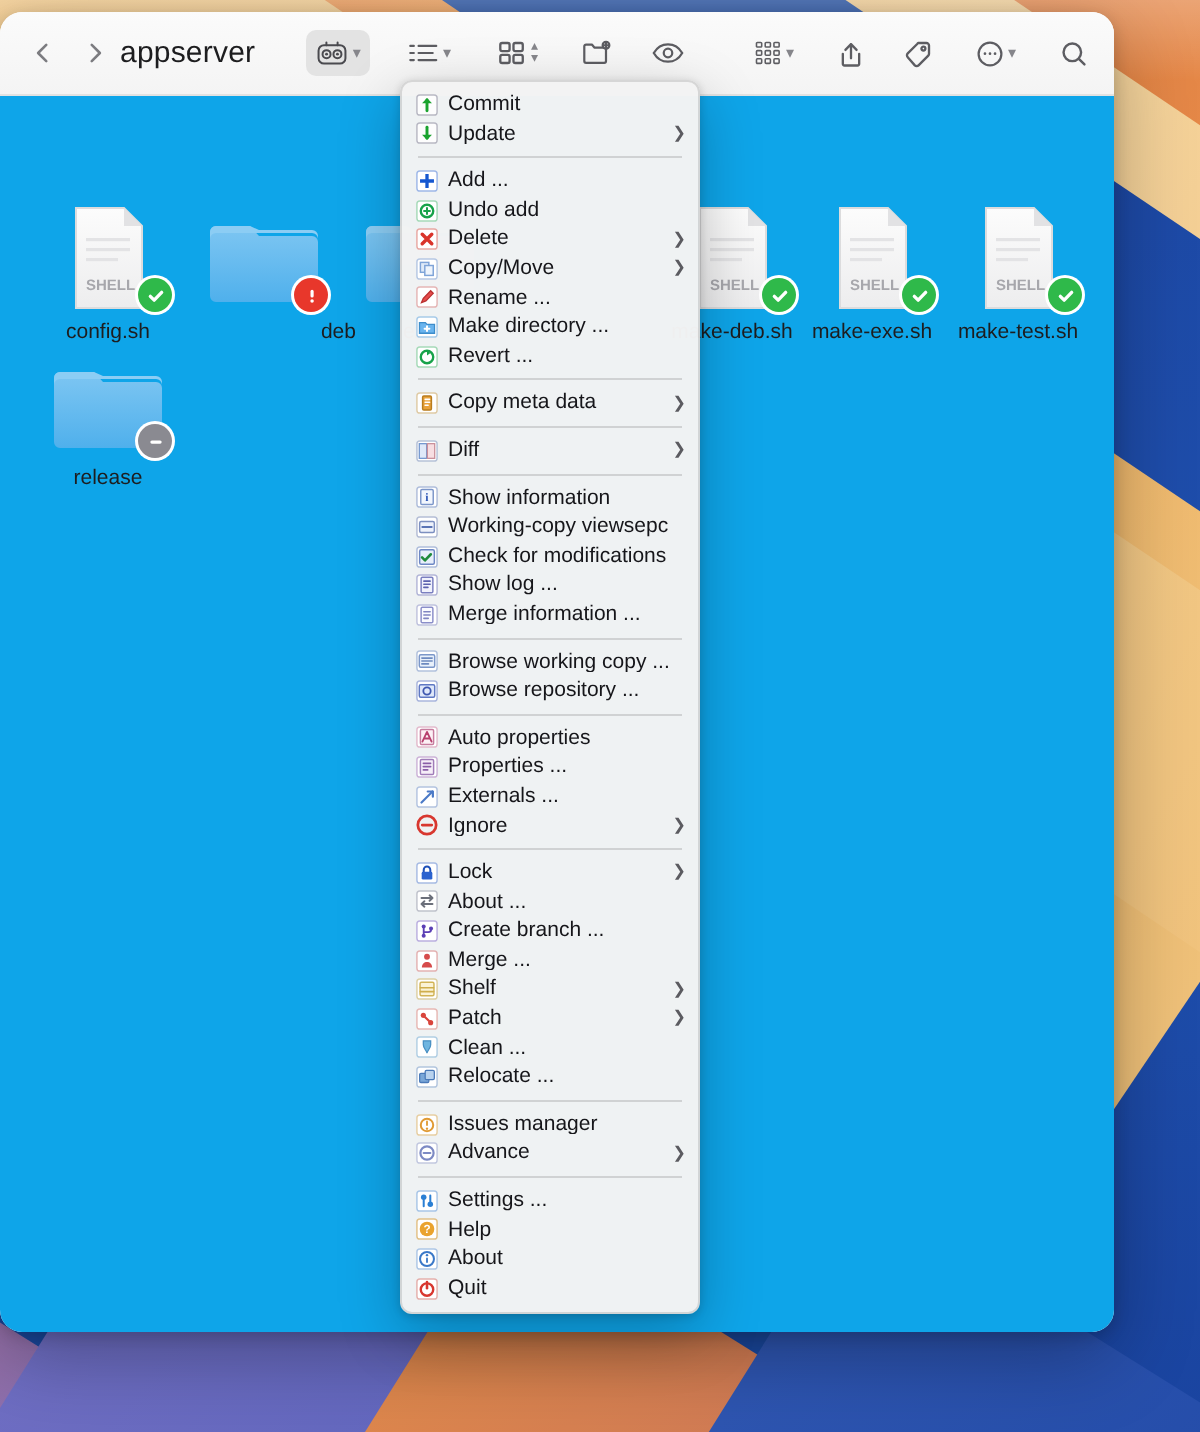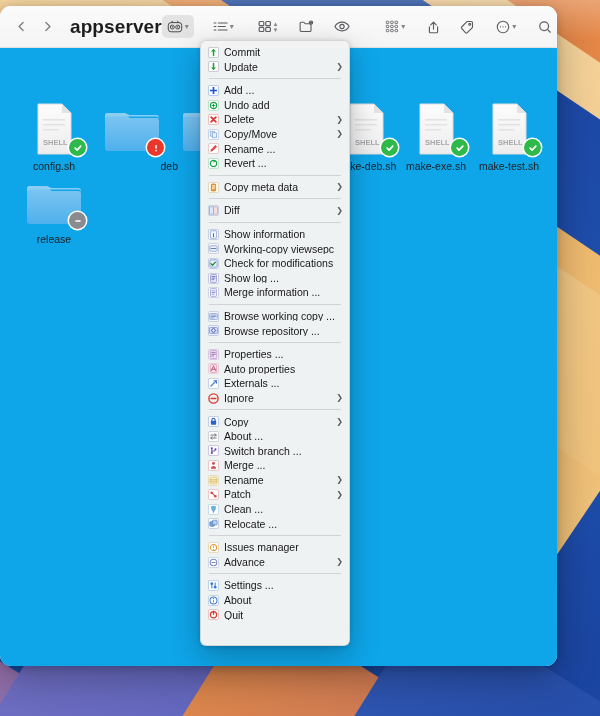--- a/index.html
+++ b/index.html
@@ -53,21 +53,21 @@
     position:relative;height:41px;
     background:linear-gradient(180deg,#fbfbfb,#f4f4f4);
     border-bottom:1px solid #e2e2e2;
     display:flex;align-items:center;
   }
   .nav-arrows{display:flex;align-items:center;margin-left:8px;}
   .navbtn{width:26px;height:26px;display:flex;align-items:center;justify-content:center;
           color:#7c7c80;font-size:15px;border-radius:5px;cursor:default;}
   .navbtn svg{display:block;}
   #folder-title{
-    font-size:19px;font-weight:700;color:#1d1d1f;margin-left:10px;letter-spacing:.1px;
+    font-size:15px;font-weight:400;color:#1d1d1f;letter-spacing:.1px;
   }
   #toolbar{margin-left:auto;display:flex;align-items:center;padding-right:10px;gap:1px;}
   .tb{display:flex;align-items:center;justify-content:center;height:23px;
       border-radius:5px;color:#5d5d62;padding:0 3px;cursor:default;}
   .tb svg{display:block;}
   .tb.group{gap:2px;padding:0 5px;}
   .tb.active{background:#e3e3e3;}
   .tb-sep{width:12px;}
   .chev{font-size:8px;color:#86868b;line-height:1;}
 
@@ -85,21 +85,21 @@
   .badge-red{background:#e8372b;}
   .badge-grey{background:#8a8a91;}
 
   
   #ctxmenu{
     position:absolute;left:200px;top:40px;width:148px;
     background:rgba(243,243,243,0.985);
     border:1px solid rgba(0,0,0,.12);
     border-radius:6px;
     box-shadow:0 10px 30px rgba(0,0,0,.26),0 1px 4px rgba(0,0,0,.16);
-    padding:4px 0 23px 0;
+    padding:4px 0 5px 0;
     font-size:10.5px;color:#16161a;
     z-index:50;
   }
   .mi{
     display:flex;align-items:center;height:14.6px;padding:0 6px 0 7px;
     position:relative;white-space:nowrap;cursor:default;
   }
   .mi .micon{width:11px;height:11px;flex:0 0 11px;margin-right:5px;
     display:flex;align-items:center;justify-content:center;}
   .mi .micon svg{display:block;}
@@ -458,20 +458,30 @@
         <svg width="11" height="11" viewBox="0 0 12 12">
           <rect x="0.5" y="0.5" width="11" height="11" rx="1.6" fill="#fff" stroke="#e5b6b6" stroke-width="0.8"></rect>
           <path d="M3 9l1-2.3L8 2.6l1.4 1.4-4 4.1z" fill="#e64b4b" stroke="#b92f2f" stroke-width=".7"></path>
         </svg>
       </span>
       <span class="mlabel">Rename ...</span>
     </div>
     <div class="mi">
       <span class="micon">
         <svg width="11" height="11" viewBox="0 0 12 12">
+          <rect x="0.5" y="0.5" width="11" height="11" rx="1.6" fill="#fff" stroke="#a8cbe9" stroke-width="0.8"></rect>
+          <path d="M1.9 3.6h3.2l.9 1h4.1v4.8H1.9z" fill="#6ab4ee" stroke="#3d8dcb" stroke-width=".7"></path>
+          <path d="M6 5.6v2.6M4.7 6.9h2.6" fill="none" stroke="#fff" stroke-width="1.1" stroke-linecap="round" stroke-linejoin="round"></path>
+        </svg>
+      </span>
+      <span class="mlabel">Make directory ...</span>
+    </div>
+    <div class="mi">
+      <span class="micon">
+        <svg width="11" height="11" viewBox="0 0 12 12">
           <rect x="0.5" y="0.5" width="11" height="11" rx="1.6" fill="#fff" stroke="#a7dab9" stroke-width="0.8"></rect>
           <circle cx="6" cy="6" r="3.4" fill="none" stroke="#17a34a" stroke-width="1.3"></circle>
           <path d="M6 2.4l1.9 1.4L6 5.2z" fill="#17a34a"></path>
         </svg>
       </span>
       <span class="mlabel">Revert ...</span>
     </div>
     <div class="msep"></div>
     <div class="mi">
       <span class="micon">
@@ -565,40 +575,40 @@
           <rect x="1.8" y="2.6" width="8.4" height="6.8" rx=".8" fill="#dfe8fa" stroke="#5f78c3" stroke-width=".8"></rect>
           <circle cx="6" cy="6" r="2" fill="none" stroke="#3f58b0" stroke-width="1"></circle>
         </svg>
       </span>
       <span class="mlabel">Browse repository ...</span>
     </div>
     <div class="msep"></div>
     <div class="mi">
       <span class="micon">
         <svg width="11" height="11" viewBox="0 0 12 12">
+          <rect x="0.5" y="0.5" width="11" height="11" rx="1.6" fill="#fff" stroke="#e3bccd" stroke-width="0.8"></rect>
+          <rect x="2.4" y="1.9" width="7.2" height="8.2" rx=".7" fill="#fdf0f5" stroke="#c77c9e" stroke-width=".8"></rect>
+          <path d="M3.5 8.5L6 3.2l2.5 5.3M4.5 6.8h3" fill="none" stroke="#b8416f" stroke-width="1" stroke-linecap="round" stroke-linejoin="round"></path>
+        </svg>
+      </span>
+      <span class="mlabel">Auto properties</span>
+    </div>
+    <div class="mi">
+      <span class="micon">
+        <svg width="11" height="11" viewBox="0 0 12 12">
           <rect x="0.5" y="0.5" width="11" height="11" rx="1.6" fill="#fff" stroke="#cdb4d8" stroke-width="0.8"></rect>
           <rect x="2.4" y="1.9" width="7.2" height="8.2" rx=".7" fill="#f6eef8" stroke="#a07cb8" stroke-width=".8"></rect>
           <path d="M4 4h4M4 5.8h4M4 7.6h2.4" fill="none" stroke="#8a5ea8" stroke-width="0.9" stroke-linecap="round" stroke-linejoin="round"></path>
         </svg>
       </span>
       <span class="mlabel">Properties ...</span>
     </div>
     <div class="mi">
       <span class="micon">
         <svg width="11" height="11" viewBox="0 0 12 12">
-          <rect x="0.5" y="0.5" width="11" height="11" rx="1.6" fill="#fff" stroke="#e3bccd" stroke-width="0.8"></rect>
-          <rect x="2.4" y="1.9" width="7.2" height="8.2" rx=".7" fill="#fdf0f5" stroke="#c77c9e" stroke-width=".8"></rect>
-          <path d="M3.5 8.5L6 3.2l2.5 5.3M4.5 6.8h3" fill="none" stroke="#b8416f" stroke-width="1" stroke-linecap="round" stroke-linejoin="round"></path>
-        </svg>
-      </span>
-      <span class="mlabel">Auto properties</span>
-    </div>
-    <div class="mi">
-      <span class="micon">
-        <svg width="11" height="11" viewBox="0 0 12 12">
           <rect x="0.5" y="0.5" width="11" height="11" rx="1.6" fill="#fff" stroke="#b4c4e0" stroke-width="0.8"></rect>
           <path d="M3 9l6-6" stroke="#4a79c7" stroke-width="1.2" stroke-linecap="round" fill="none"></path>
           <path d="M6.4 3h2.8v2.8" fill="none" stroke="#4a79c7" stroke-width="1.2" stroke-linecap="round" stroke-linejoin="round"></path>
         </svg>
       </span>
       <span class="mlabel">Externals ...</span>
     </div>
     <div class="mi">
       <span class="micon">
         <svg width="11" height="11" viewBox="0 0 12 12">
@@ -611,21 +621,21 @@
     </div>
     <div class="msep"></div>
     <div class="mi">
       <span class="micon">
         <svg width="11" height="11" viewBox="0 0 12 12">
           <rect x="0.5" y="0.5" width="11" height="11" rx="1.6" fill="#fff" stroke="#a8bce4" stroke-width="0.8"></rect>
           <path d="M4.2 5.4V4.3a1.8 1.8 0 013.6 0v1.1" fill="none" stroke="#1e50b8" stroke-width="1.1"></path>
           <rect x="3.1" y="5.3" width="5.8" height="4.3" rx=".8" fill="#2a62cf"></rect>
         </svg>
       </span>
-      <span class="mlabel">Copy</span>
+      <span class="mlabel">Lock</span>
       <span class="marrow">❯</span>
     </div>
     <div class="mi">
       <span class="micon">
         <svg width="11" height="11" viewBox="0 0 12 12">
           <rect x="0.5" y="0.5" width="11" height="11" rx="1.6" fill="#fff" stroke="#c0c3cc" stroke-width="0.8"></rect>
           <path d="M3 4.4h6M7.4 2.9L9 4.4 7.4 5.9M9 7.6H3M4.6 6.1L3 7.6l1.6 1.5" fill="none" stroke="#6b6f7a" stroke-width="1.05" stroke-linecap="round" stroke-linejoin="round"></path>
         </svg>
       </span>
       <span class="mlabel">About ...</span>
@@ -633,41 +643,41 @@
     <div class="mi">
       <span class="micon">
         <svg width="11" height="11" viewBox="0 0 12 12">
           <rect x="0.5" y="0.5" width="11" height="11" rx="1.6" fill="#fff" stroke="#bcb0e0" stroke-width="0.8"></rect>
           <circle cx="4.2" cy="3.6" r="1.1" fill="#5b3fb5"></circle>
           <circle cx="4.2" cy="8.6" r="1.1" fill="#5b3fb5"></circle>
           <circle cx="8.2" cy="4.6" r="1.1" fill="#5b3fb5"></circle>
           <path d="M4.2 4.6v3.1M4.2 6.6h2.5c1 0 1.5-.6 1.5-1.1" fill="none" stroke="#5b3fb5" stroke-width="1" stroke-linecap="round" stroke-linejoin="round"></path>
         </svg>
       </span>
-      <span class="mlabel">Switch branch ...</span>
+      <span class="mlabel">Create branch ...</span>
     </div>
     <div class="mi">
       <span class="micon">
         <svg width="11" height="11" viewBox="0 0 12 12">
           <rect x="0.5" y="0.5" width="11" height="11" rx="1.6" fill="#fff" stroke="#e4b3b3" stroke-width="0.8"></rect>
           <circle cx="6" cy="3.7" r="1.6" fill="#d64b4b"></circle>
           <path d="M3.2 9.6c0-1.9 1.3-3 2.8-3s2.8 1.1 2.8 3z" fill="#d64b4b"></path>
         </svg>
       </span>
       <span class="mlabel">Merge ...</span>
     </div>
     <div class="mi">
       <span class="micon">
         <svg width="11" height="11" viewBox="0 0 12 12">
           <rect x="0.5" y="0.5" width="11" height="11" rx="1.6" fill="#fff" stroke="#ddd0a4" stroke-width="0.8"></rect>
           <rect x="2.2" y="2.3" width="7.6" height="7.4" rx=".8" fill="#fbf3d6" stroke="#d2b457" stroke-width=".8"></rect>
           <path d="M2.4 5.3h7.2M2.4 7.4h7.2" fill="none" stroke="#cfae4c" stroke-width="0.9" stroke-linecap="round" stroke-linejoin="round"></path>
         </svg>
       </span>
-      <span class="mlabel">Rename</span>
+      <span class="mlabel">Shelf</span>
       <span class="marrow">❯</span>
     </div>
     <div class="mi">
       <span class="micon">
         <svg width="11" height="11" viewBox="0 0 12 12">
           <rect x="0.5" y="0.5" width="11" height="11" rx="1.6" fill="#fff" stroke="#e7b9b5" stroke-width="0.8"></rect>
           <circle cx="4" cy="4" r="1.4" fill="#d9453c"></circle>
           <circle cx="8" cy="8" r="1.4" fill="#d9453c"></circle>
           <path d="M5 5l2 2" fill="none" stroke="#d9453c" stroke-width="1.2" stroke-linecap="round" stroke-linejoin="round"></path>
         </svg>
@@ -725,20 +735,30 @@
           <circle cx="4.2" cy="4" r="1.5" fill="#2a7fd4"></circle>
           <circle cx="7.8" cy="7.8" r="1.5" fill="#2a7fd4"></circle>
           <path d="M4.2 5.5v3.3M7.8 6.3V3" fill="none" stroke="#2a7fd4" stroke-width="1.1" stroke-linecap="round" stroke-linejoin="round"></path>
         </svg>
       </span>
       <span class="mlabel">Settings ...</span>
     </div>
     <div class="mi">
       <span class="micon">
         <svg width="11" height="11" viewBox="0 0 12 12">
+          <rect x="0.5" y="0.5" width="11" height="11" rx="1.6" fill="#fff" stroke="#e2c188" stroke-width="0.8"></rect>
+          <circle cx="6" cy="6" r="4" fill="#eaa32e"></circle>
+          <text x="6" y="8.4" font-size="6.4" font-family="Liberation Sans, sans-serif" font-weight="bold" fill="#fff" text-anchor="middle">?</text>
+        </svg>
+      </span>
+      <span class="mlabel">Help</span>
+    </div>
+    <div class="mi">
+      <span class="micon">
+        <svg width="11" height="11" viewBox="0 0 12 12">
           <rect x="0.5" y="0.5" width="11" height="11" rx="1.6" fill="#fff" stroke="#aec7e6" stroke-width="0.8"></rect>
           <circle cx="6" cy="6" r="3.8" fill="none" stroke="#3a78c8" stroke-width="1.1"></circle>
           <rect x="5.5" y="5.2" width="1" height="3" rx=".5" fill="#3a78c8"></rect>
           <circle cx="6" cy="3.9" r=".65" fill="#3a78c8"></circle>
         </svg>
       </span>
       <span class="mlabel">About</span>
     </div>
     <div class="mi">
       <span class="micon">

